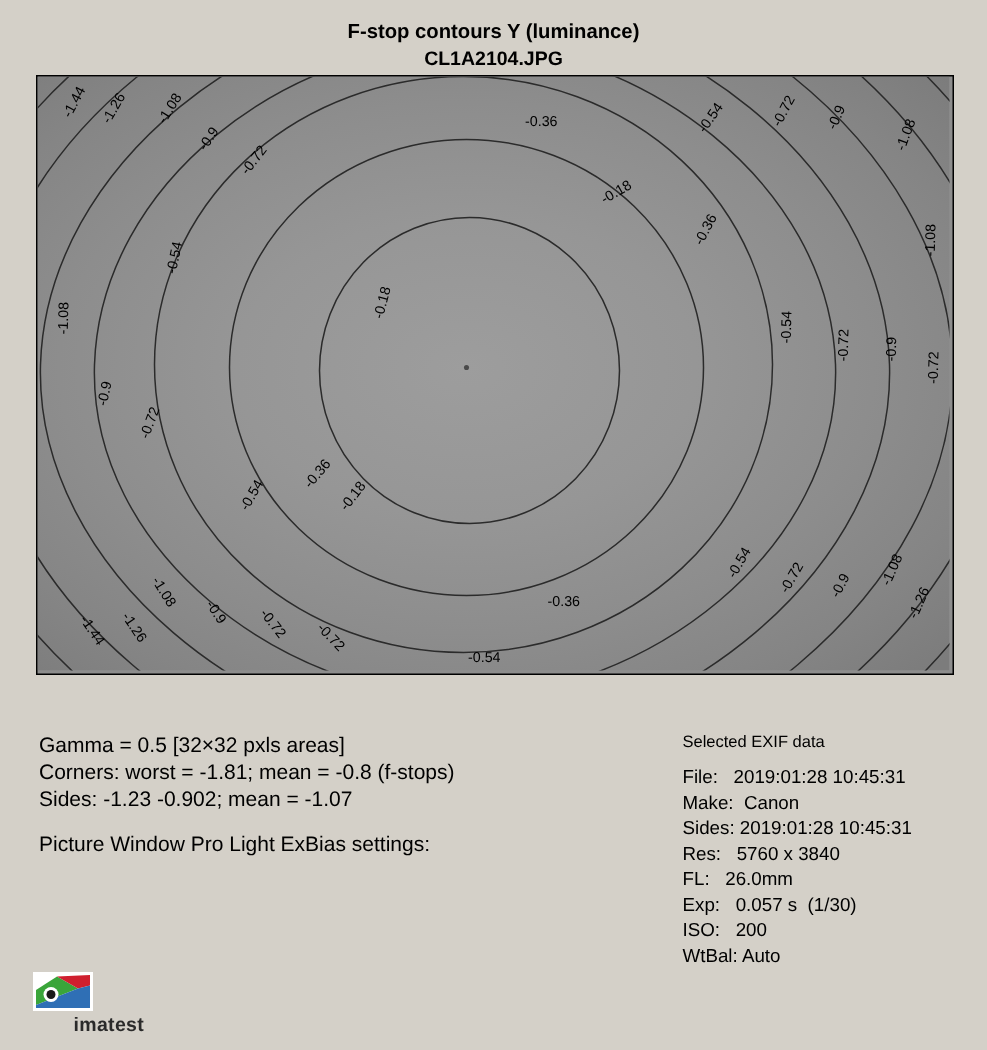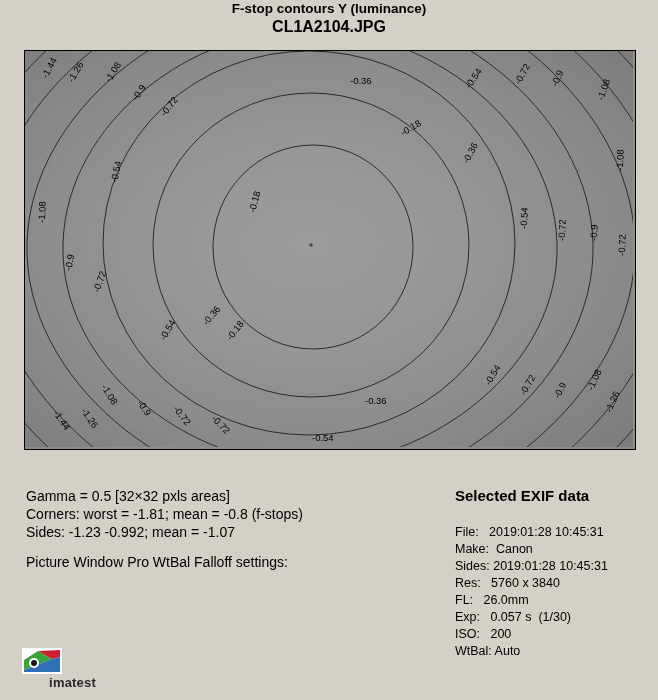--- a/index.html
+++ b/index.html
@@ -10,27 +10,27 @@
     width: 658px;
     height: 700px;
     background: #d4d0c8;
     font-family: "Liberation Sans", sans-serif;
     color: #000;
     position: relative;
     overflow: hidden;
   }
   .title-block {
     text-align: center;
-    padding-top: 0;
+    padding-top: 12px;
     font-size: 13.5px;
     font-weight: bold;
     line-height: 18px;
   }
   .title-line2 {
-    font-size: 16px;
+    font-size: 13px;
     font-weight: bold;
   }
   #plot-wrap {
     position: absolute;
     left: 24px;
     top: 50px;
     width: 610px;
     height: 398px;
     border: 1px solid #000;
     background: #8d8d8d;
@@ -63,23 +63,23 @@
     height: 12px;
   }
   .exif-block {
     position: absolute;
     left: 455px;
     top: 487px;
     font-size: 12.5px;
     line-height: 17px;
   }
   .exif-title {
-    font-size: 15px;
-    font-weight: bold;
-    margin-bottom: 20px;
+    font-size: 11px;
+    font-weight: normal;
+    margin-bottom: 6px;
   }
   .exif-row {
     white-space: pre;
   }
   .logo-block {
     position: absolute;
     left: 22px;
     top: 648px;
     width: 74px;
     height: 42px;
@@ -176,23 +176,23 @@
     <text class="contour-label" x="76" y="336" transform="rotate(58 76 336)">-1.08</text>
     <text class="contour-label" x="112" y="352" transform="rotate(56 112 352)">-0.9</text>
     <text class="contour-label" x="148" y="358" transform="rotate(52 148 358)">-0.72</text>
     <text class="contour-label" x="186" y="368" transform="rotate(46 186 368)">-0.72</text>
   </svg>
 </div>
 
 <div class="stats-block">
   <div>Gamma = 0.5  [32×32 pxls areas]</div>
   <div>Corners: worst = -1.81;  mean = -0.8 (f-stops)</div>
-  <div>Sides: -1.23  -0.992;  mean = -1.07</div>
+  <div>Sides: -1.23  -0.902;  mean = -1.07</div>
   <div class="gap"></div>
-  <div>Picture Window Pro WtBal Falloff settings:</div>
+  <div>Picture Window Pro Light ExBias settings:</div>
 </div>
 
 <div class="exif-block">
   <div class="exif-title">Selected EXIF data</div>
   <div class="exif-row">File:   2019:01:28 10:45:31</div>
   <div class="exif-row">Make:  Canon</div>
   <div class="exif-row">Sides: 2019:01:28 10:45:31</div>
   <div class="exif-row">Res:   5760 x 3840</div>
   <div class="exif-row">FL:   26.0mm</div>
   <div class="exif-row">Exp:   0.057 s  (1/30)</div>

